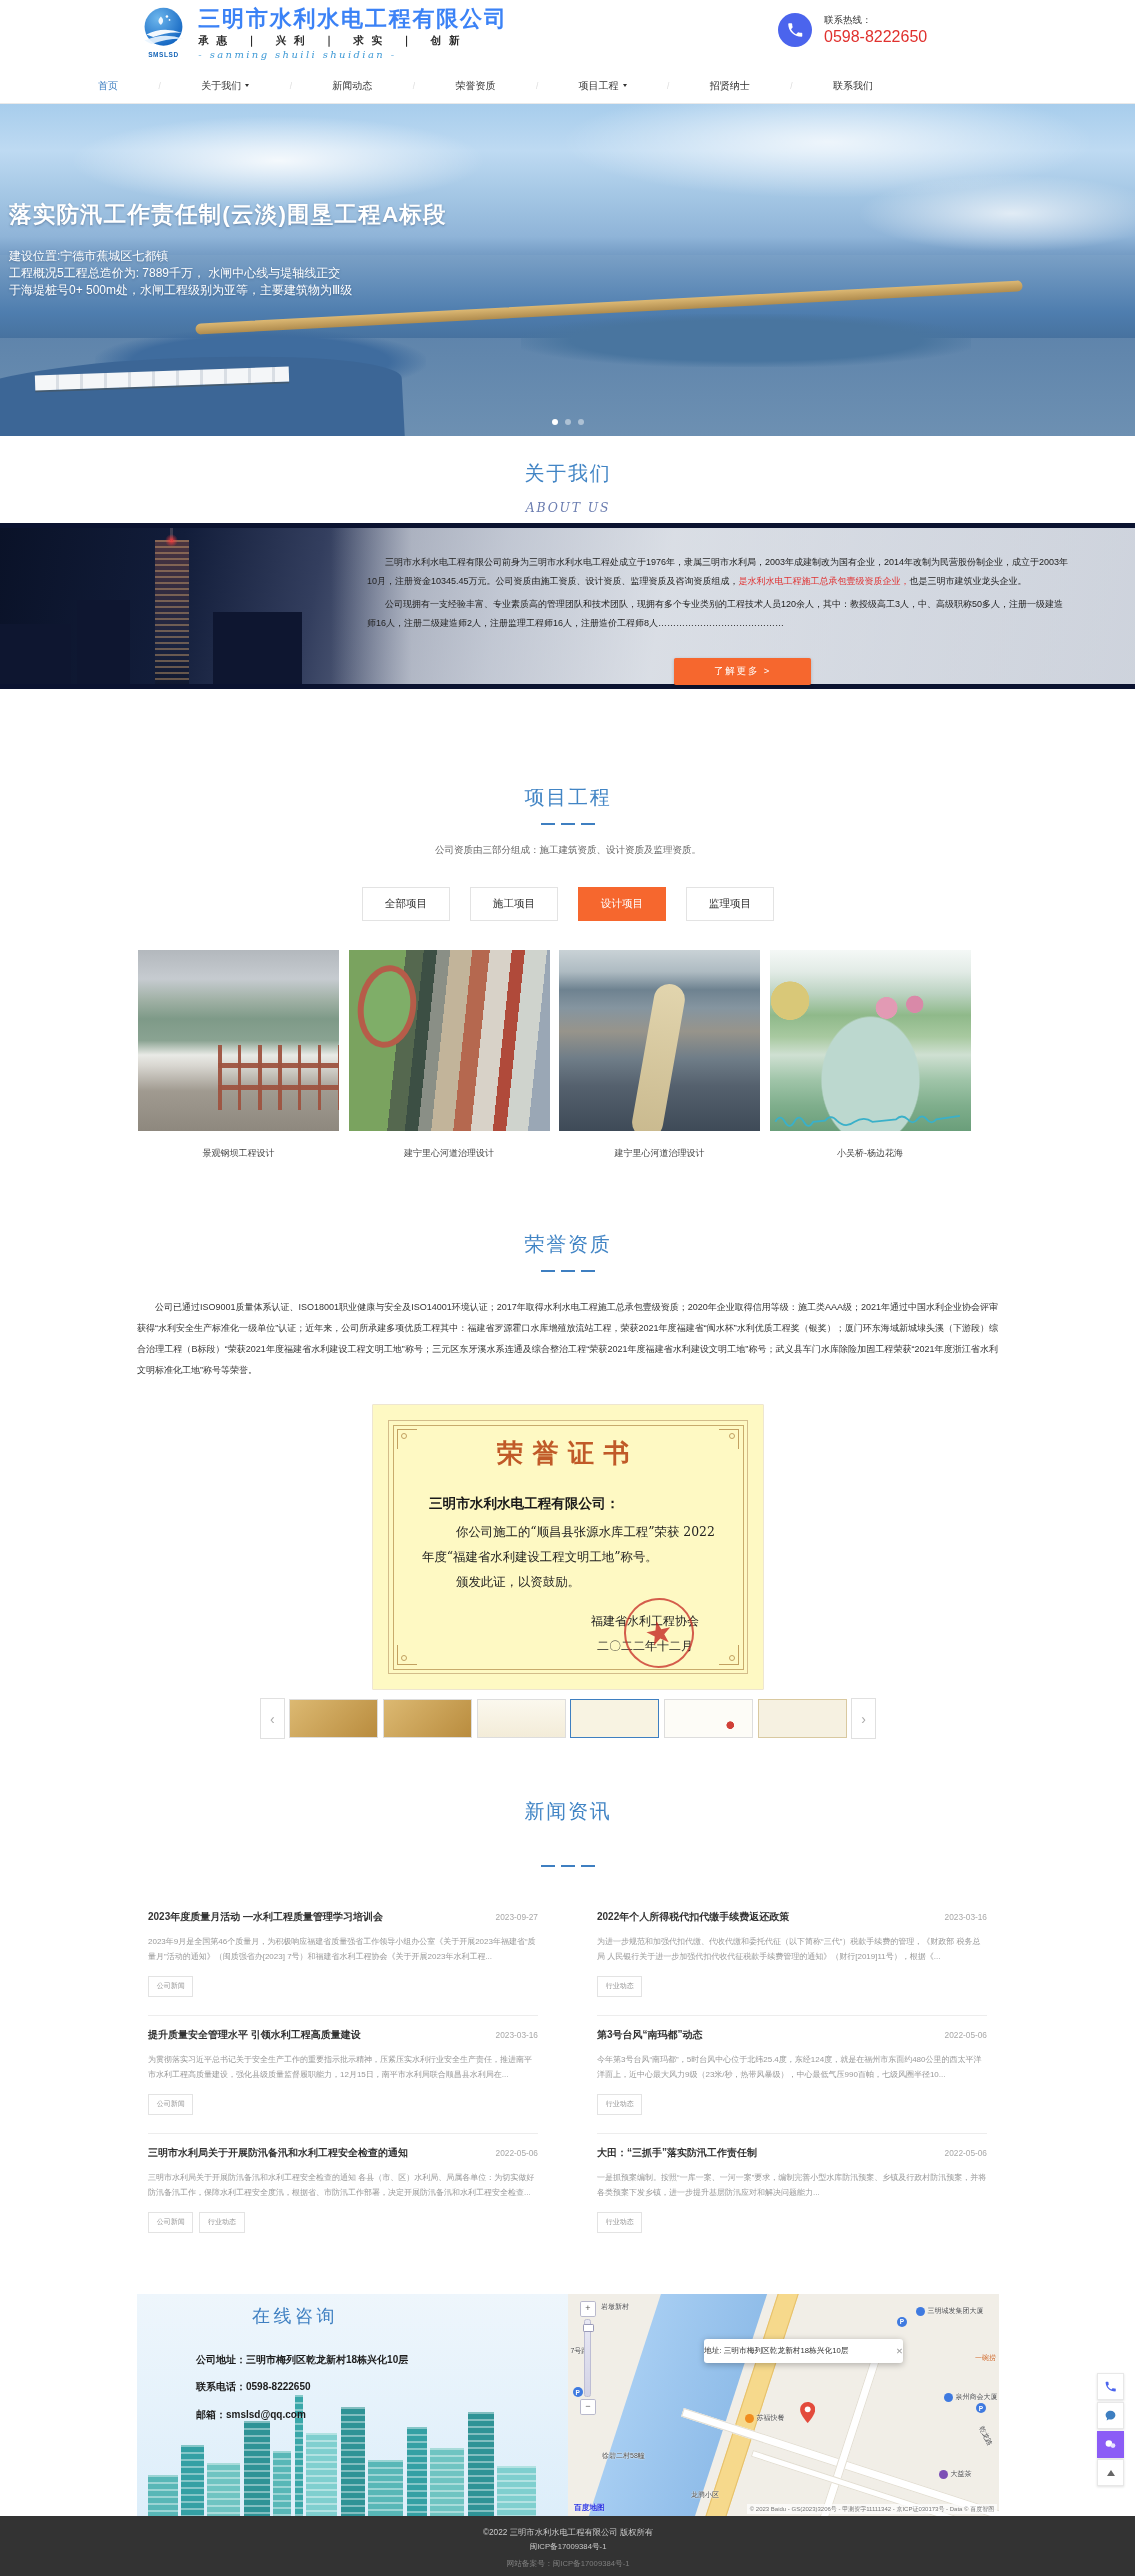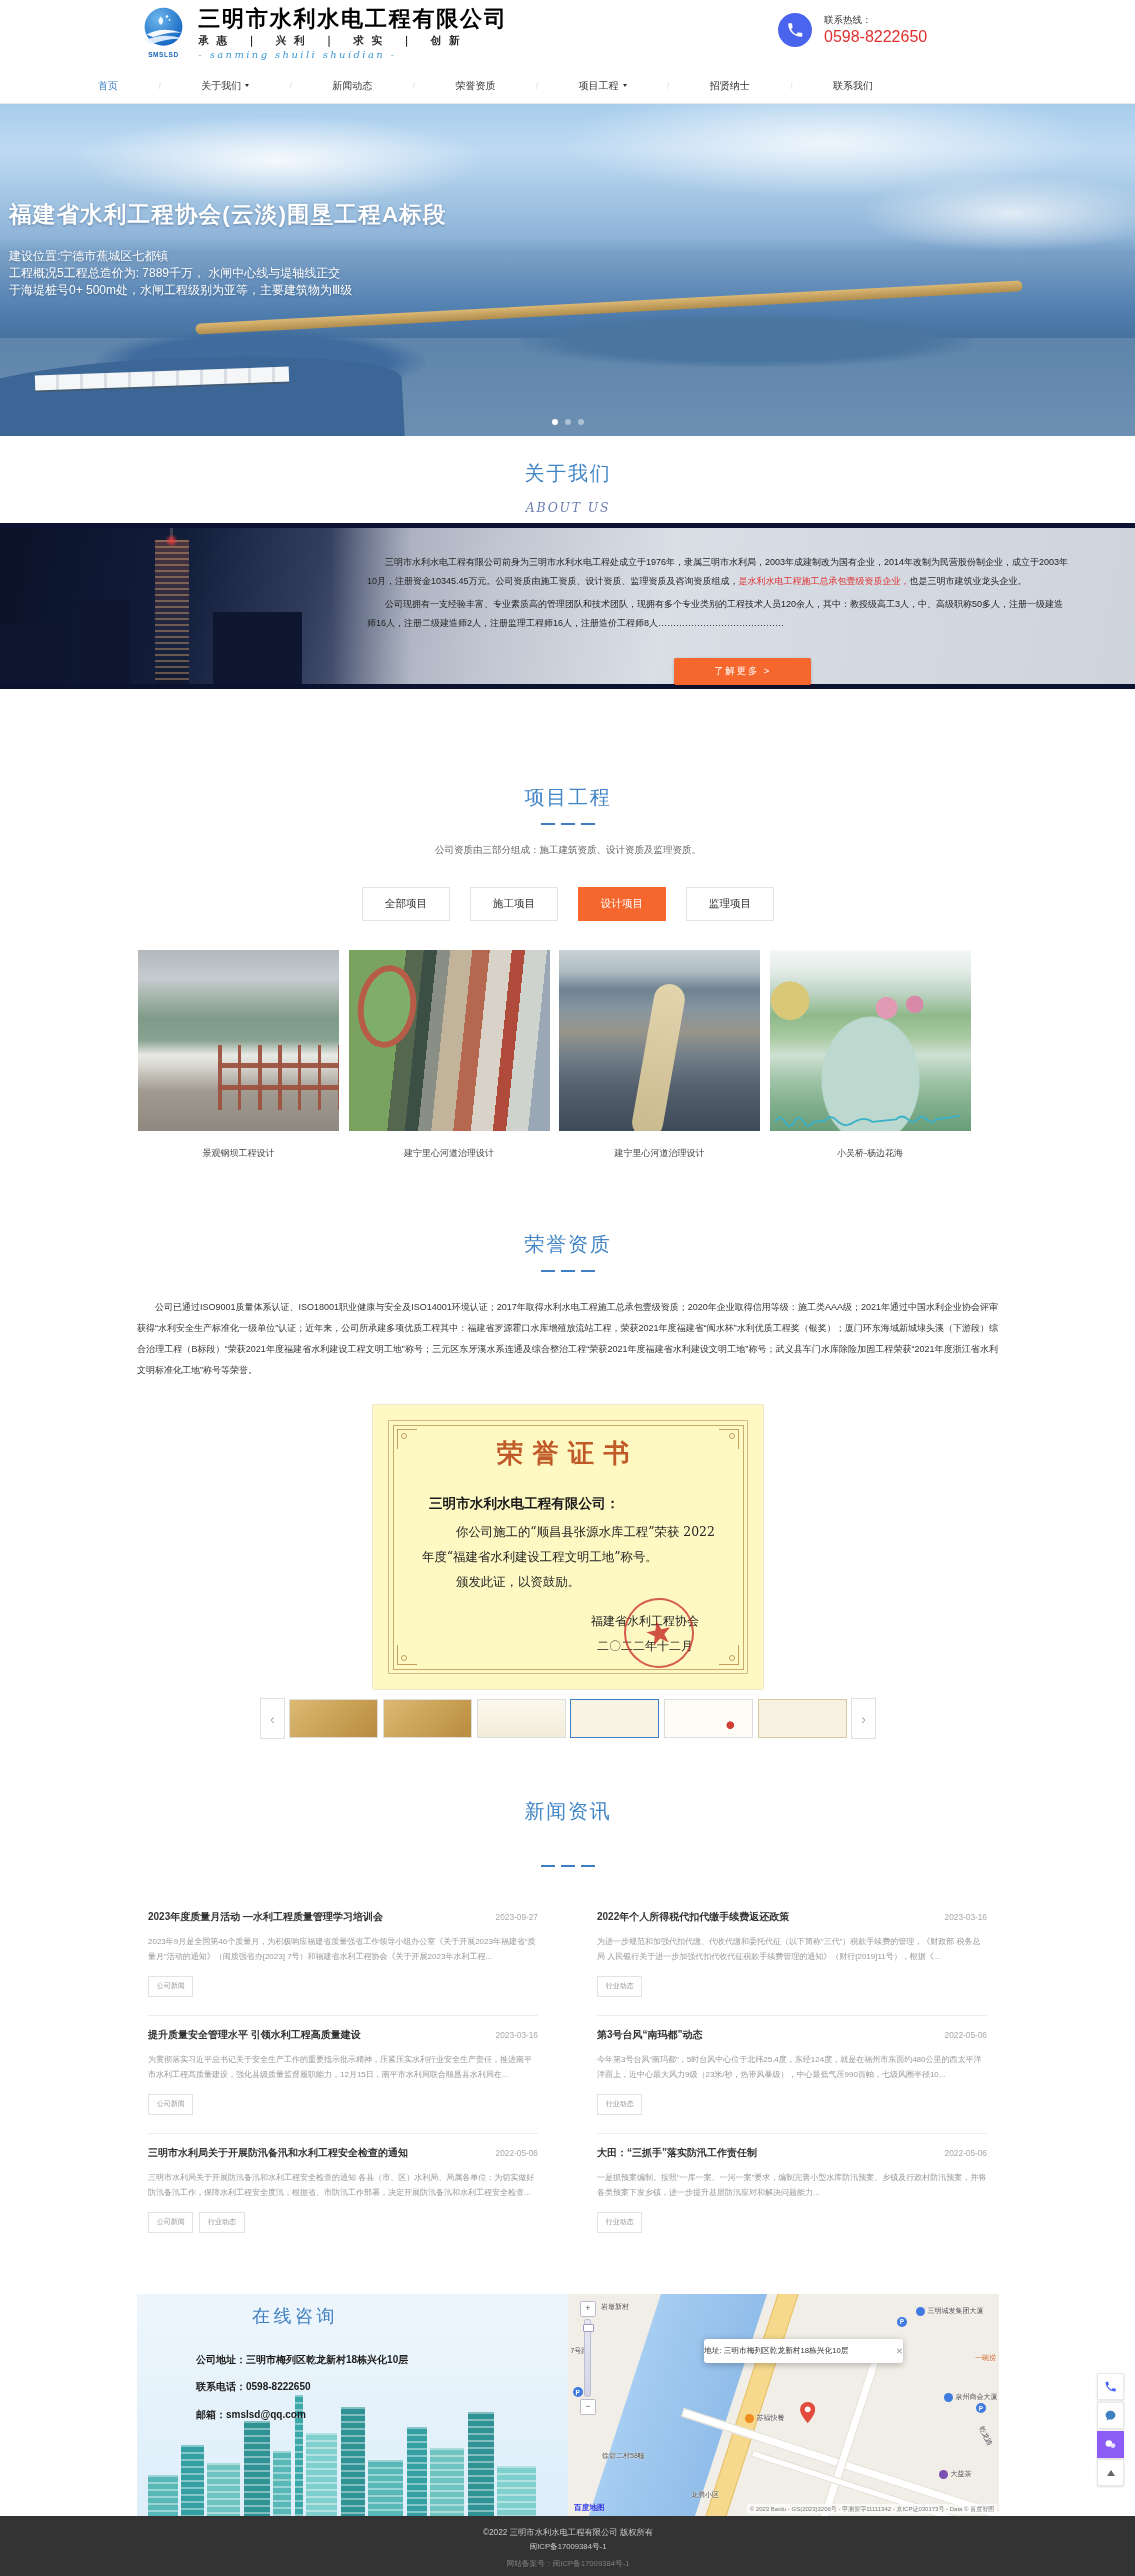--- a/index.html
+++ b/index.html
@@ -3,21 +3,21 @@
 <meta charset="utf-8">
 <style>
   html,body{margin:0;padding:0;background:#fff;font-family:"Liberation Sans","DejaVu Sans",sans-serif;}
   #page{position:relative;width:1136px;height:2576px;overflow:hidden;background:#fff;}
   
   #header{position:absolute;top:0;left:0;width:1136px;height:68px;background:#fff;}
   .logo-wrap{position:absolute;left:137px;top:7px;display:flex;gap:8.3px;align-items:flex-start;}
   .logo-mark{width:53px;text-align:center;}
   .logo-mark svg{width:43px;height:43px;display:block;margin:0 auto;}
   .logo-abbr{font-size:6.5px;font-weight:bold;color:#1565b8;letter-spacing:0.6px;margin-top:0.6px;}
-  .company-name{font-size:22px;font-weight:bold;color:#000000;letter-spacing:1.8px;line-height:1.1;}
+  .company-name{font-size:22px;font-weight:bold;color:#3b82f6;letter-spacing:1.8px;line-height:1.1;}
   .slogan{font-family:"DejaVu Serif",serif;font-weight:bold;font-size:10.6px;color:#2b2b2b;letter-spacing:7.7px;margin-top:2.4px;}
   .slogan-en{font-family:"DejaVu Serif",serif;font-style:italic;font-size:10px;color:#3f9ad6;letter-spacing:2.4px;margin-top:1.2px;}
   .hotline{position:absolute;left:778px;top:13px;display:flex;gap:12px;align-items:center;}
   .hot-ico{width:34px;height:34px;border-radius:50%;background:#4b64ed;display:flex;align-items:center;justify-content:center;}
   .hot-ico svg{width:18px;height:18px;fill:#fff;}
   .hot-label{font-size:9.5px;color:#333;}
   .hot-num{font-size:16px;color:#e0312e;margin-top:1.2px;}
   
   #nav{position:absolute;top:68px;left:0;width:1136px;height:35px;background:#fff;border-bottom:0.6px solid #e9e9e9;}
   .nav-inner{position:absolute;left:98px;top:0;width:775px;height:35px;display:flex;align-items:center;justify-content:space-between;}
@@ -235,21 +235,21 @@
     <div class="cloud c-b"></div>
     <div class="cloud c-c"></div>
     <div class="sea-band"></div>
     <div class="sand-big"></div>
     <div class="pond1"></div>
     <div class="pond2"></div>
     <div class="dike-line"></div>
     <div class="sea-fore"></div>
     <div class="bstrip"></div>
     <div class="banner-cap">
-      <h2>福建省水利工程协会(云淡)围垦工程A标段</h2>
+      <h2>落实防汛工作责任制(云淡)围垦工程A标段</h2>
       <div class="banner-lines">
         <div>建设位置:宁德市蕉城区七都镇</div>
         <div>工程概况5工程总造价为: 7889千万， 水闸中心线与堤轴线正交</div>
         <div>于海堤桩号0+ 500m处，水闸工程级别为亚等，主要建筑物为Ⅲ级</div>
       </div>
     </div>
     <div class="banner-dots">
       <span class="bdot on"></span>
       <span class="bdot"></span>
       <span class="bdot"></span>

